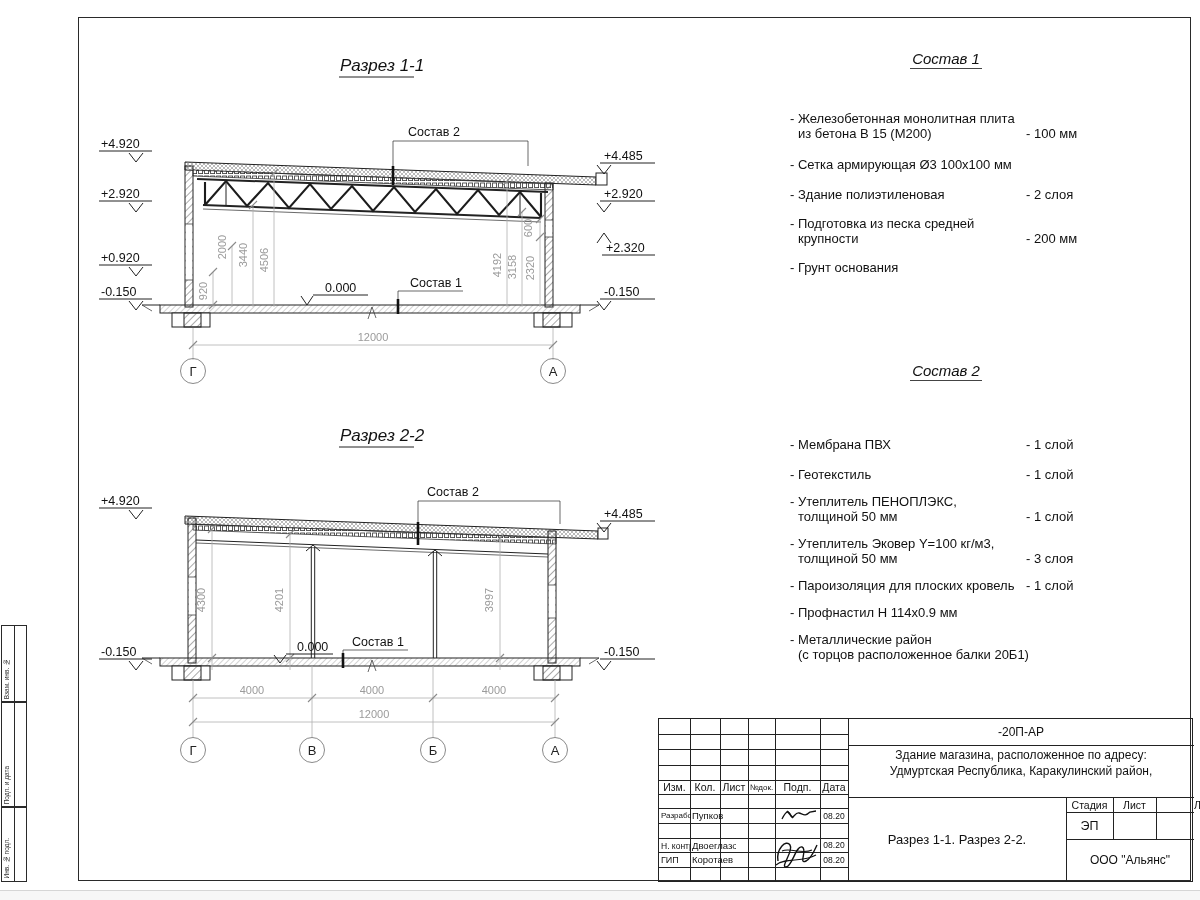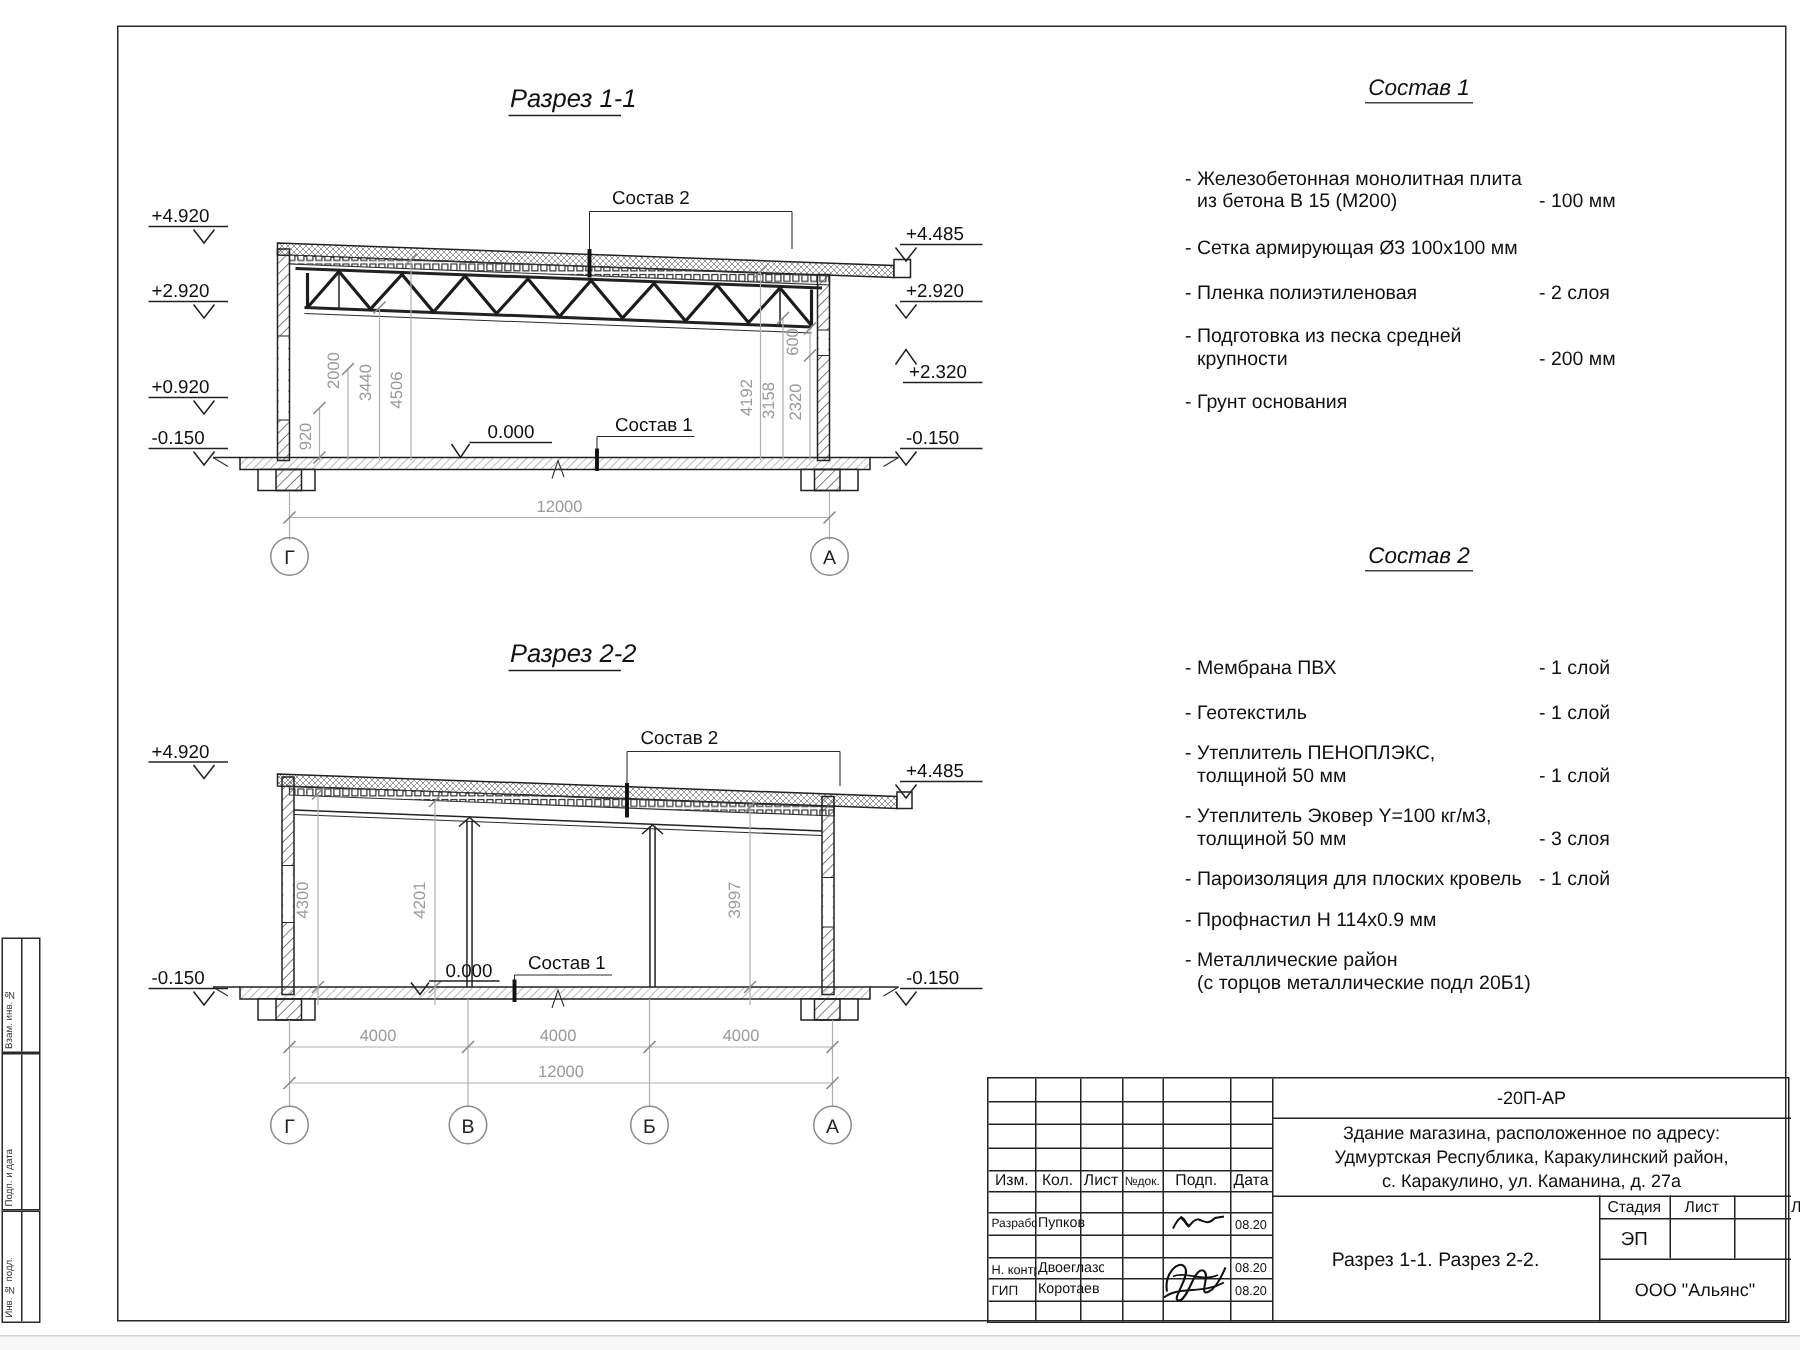--- a/index.html
+++ b/index.html
@@ -349,21 +349,21 @@
     <div>- Железобетонная  монолитная плита</div>
       <div class="l2">из бетона В 15 (М200)</div>
     <div class="val">- 100 мм</div>
   </div>
   <div class="s-item" style="margin-top:16px;">
     <div>- Сетка армирующая Ø3 100х100 мм</div>
       <div class="l2"></div>
     <div class="val"></div>
   </div>
   <div class="s-item" style="margin-top:15px;">
-    <div>- Пленка полиэтиленовая</div>
+    <div>- Здание полиэтиленовая</div>
       <div class="l2"></div>
     <div class="val">-  2 слоя</div>
   </div>
   <div class="s-item" style="margin-top:14px;">
     <div>- Подготовка из песка средней</div>
       <div class="l2">крупности</div>
     <div class="val">- 200 мм</div>
   </div>
   <div class="s-item" style="margin-top:14px;">
     <div>- Грунт основания</div>
@@ -399,21 +399,21 @@
       <div class="l2"></div>
     <div class="val">- 1 слой</div>
   </div>
   <div class="s-item" style="margin-top:10px;">
     <div>- Профнастил Н 114х0.9 мм</div>
       <div class="l2"></div>
     <div class="val"></div>
   </div>
   <div class="s-item" style="margin-top:11px;">
     <div>- Металлические район</div>
-      <div class="l2">(с торцов металлические подл 20Б1)</div>
+      <div class="l2">(с торцов расположенное балки 20Б1)</div>
     <div class="val"></div>
   </div>
 </div>
 
 <div class="tb">
 
   <div class="v" style="left:31px;top:0;height:162px;"></div>
   <div class="v" style="left:61px;top:0;height:162px;"></div>
   <div class="v" style="left:89px;top:0;height:162px;"></div>
   <div class="v" style="left:116px;top:0;height:162px;"></div>
@@ -457,21 +457,20 @@
     <path d="M4,28 C14,20 30,26 44,18" fill="none" stroke="#111" stroke-width="1.2"></path>
     <path d="M10,14 C18,10 30,18 40,13" fill="none" stroke="#111" stroke-width="1.1"></path>
   </svg>
 
   <div class="h" style="left:189px;top:26px;width:346px;"></div>
   <div class="h" style="left:189px;top:78px;width:346px;"></div>
   <div class="cell c-center" style="left:189px;top:0;width:346px;height:26px;font-size:12px;">-20П-АР</div>
   <div class="cell" style="left:189px;top:28px;width:346px;height:50px;text-align:center;font-size:12px;line-height:16px;">
     <div>Здание магазина, расположенное по адресу:</div>
     <div>Удмуртская Республика, Каракулинский район,</div>
-    <div>с. Каракулино, ул. Каманина, д. 27а</div>
   </div>
   <div class="v" style="left:407px;top:78px;height:84px;"></div>
   <div class="h" style="left:407px;top:93px;width:128px;"></div>
   <div class="h" style="left:407px;top:120px;width:128px;"></div>
   <div class="v" style="left:454px;top:78px;height:42px;"></div>
   <div class="v" style="left:497px;top:78px;height:42px;"></div>
   <div class="cell c-center" style="left:407px;top:78px;width:47px;height:15px;font-size:10.5px;">Стадия</div>
   <div class="cell c-center" style="left:454px;top:78px;width:43px;height:15px;font-size:10.5px;">Лист</div>
   <div class="cell c-center" style="left:497px;top:78px;width:38px;height:15px;font-size:10.5px;padding-left:36px;">Листов</div>
   <div class="cell c-center" style="left:407px;top:93px;width:47px;height:27px;font-size:12.5px;">ЭП</div>

